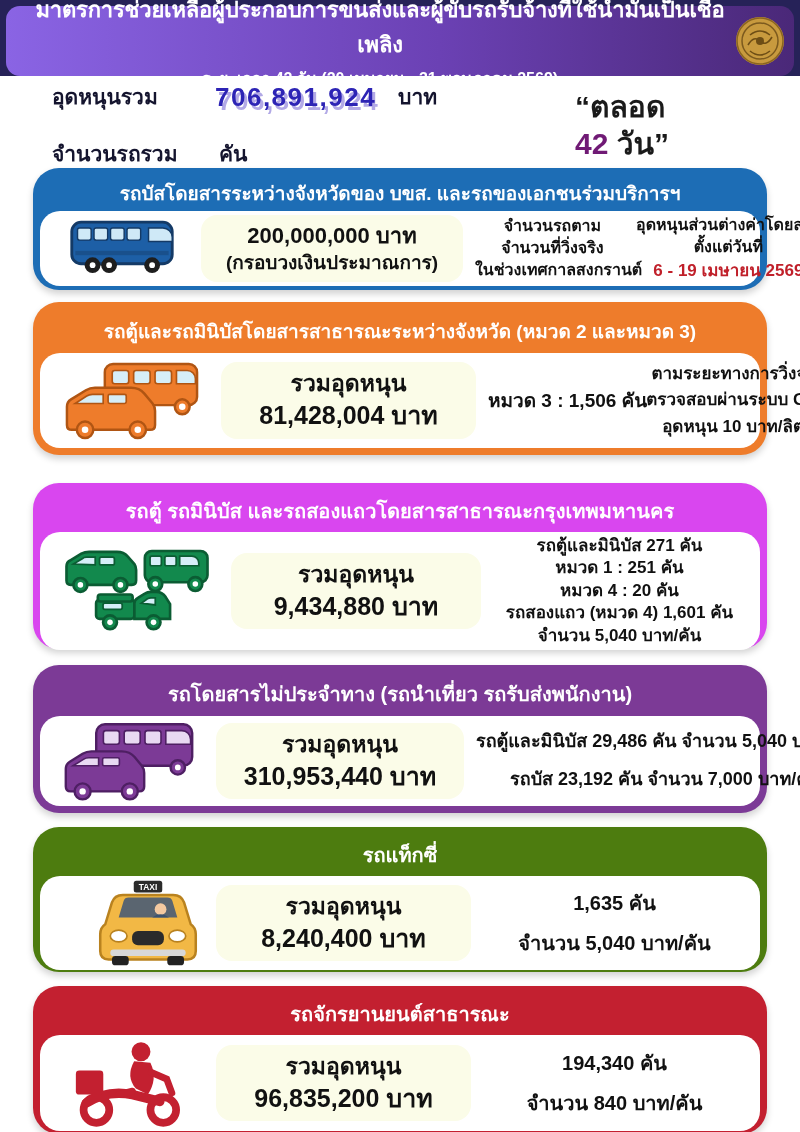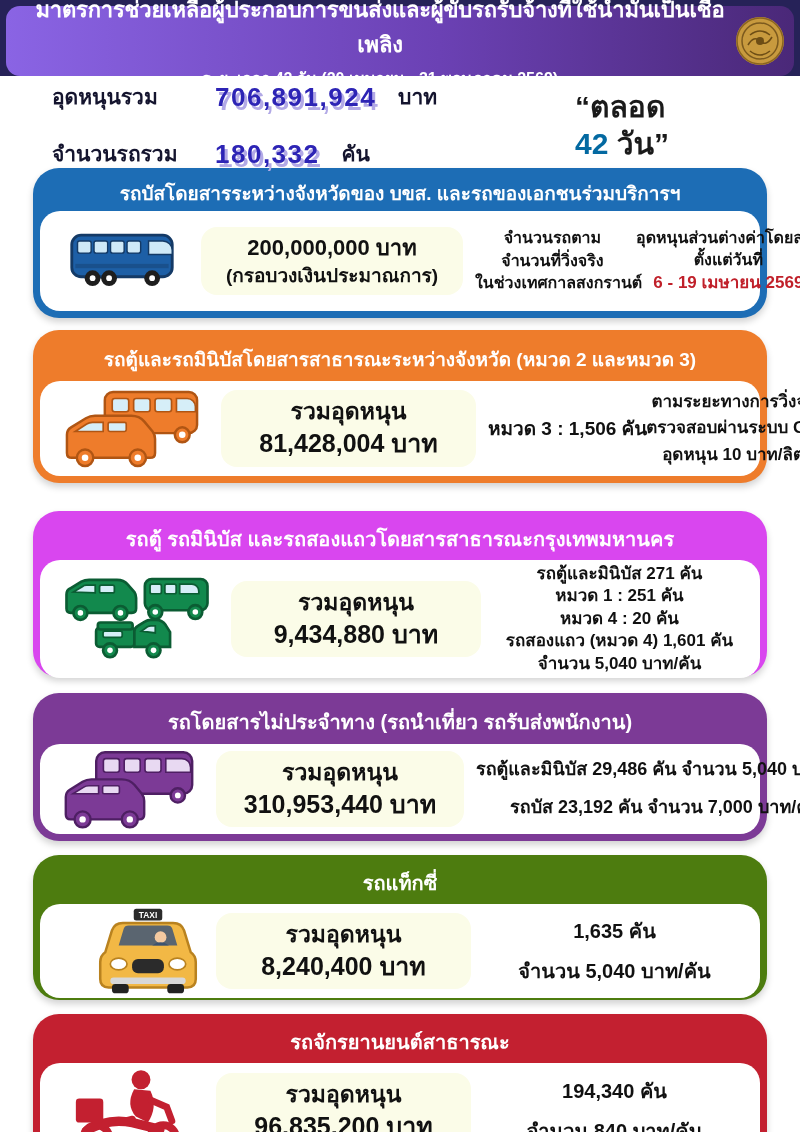--- a/index.html
+++ b/index.html
@@ -50,21 +50,21 @@
     flex:none; border-radius:16px; text-align:center;
     padding:6px 14px; display:flex; flex-direction:column; justify-content:center;
   }
   .amt-l1 { font-size:23px; font-weight:bold; color:#111; line-height:1.35; }
   .amt-l2 { font-size:25px; font-weight:bold; color:#111; line-height:1.35; }
   .details { flex:1; display:flex; align-items:center; justify-content:center; }
   .dcol { text-align:center; font-weight:bold; color:#111; }
   .dline { white-space:nowrap; }
   .red { font-weight:bold; }
   
-  .c1 { height:150px; margin-bottom:12px; }
+  .c1 { height:122px; margin-bottom:12px; }
   .c1 .card-title { height:36px; font-size:19px; }
   .c1 .icon-box { width:135px; }
   .c1 .amount-box { width:262px; }
   .c1 .amt-l1 { font-size:22px; }
   .c1 .amt-l2 { font-size:19px; }
   .c1 .dcol { font-size:16px; line-height:1.4; }
   .c1 .dcol.left { width:44%; }
   .c1 .dcol.rightc { width:56%; }
   .c1 .red { font-size:17px; }
   
@@ -118,28 +118,27 @@
 
 <div class="summary">
   <div class="sum-left">
     <div class="sum-row">
       <span class="sum-label">อุดหนุนรวม</span>
       <span class="sum-value">706,891,924</span>
       <span class="sum-unit">บาท</span>
     </div>
     <div class="sum-row">
       <span class="sum-label">จำนวนรถรวม</span>
-      <span class="sum-value">180,332</span>
       <span class="sum-unit">คัน</span>
     </div>
   </div>
   <div class="sum-right">
     <div>“ตลอด</div>
     <div>
-      <span class="duration-number" style="color: #0369a1;">42</span>
+      <span class="duration-number" style="color: #701a75;">42</span>
       <span>วัน”</span>
     </div>
   </div>
 </div>
 
 <div class="cards">
 
   <section class="card c1" style="background: rgb(29, 109, 181);">
     <div class="card-title">รถบัสโดยสารระหว่างจังหวัดของ บขส. และรถของเอกชนร่วมบริการฯ</div>
     <div class="card-body">

